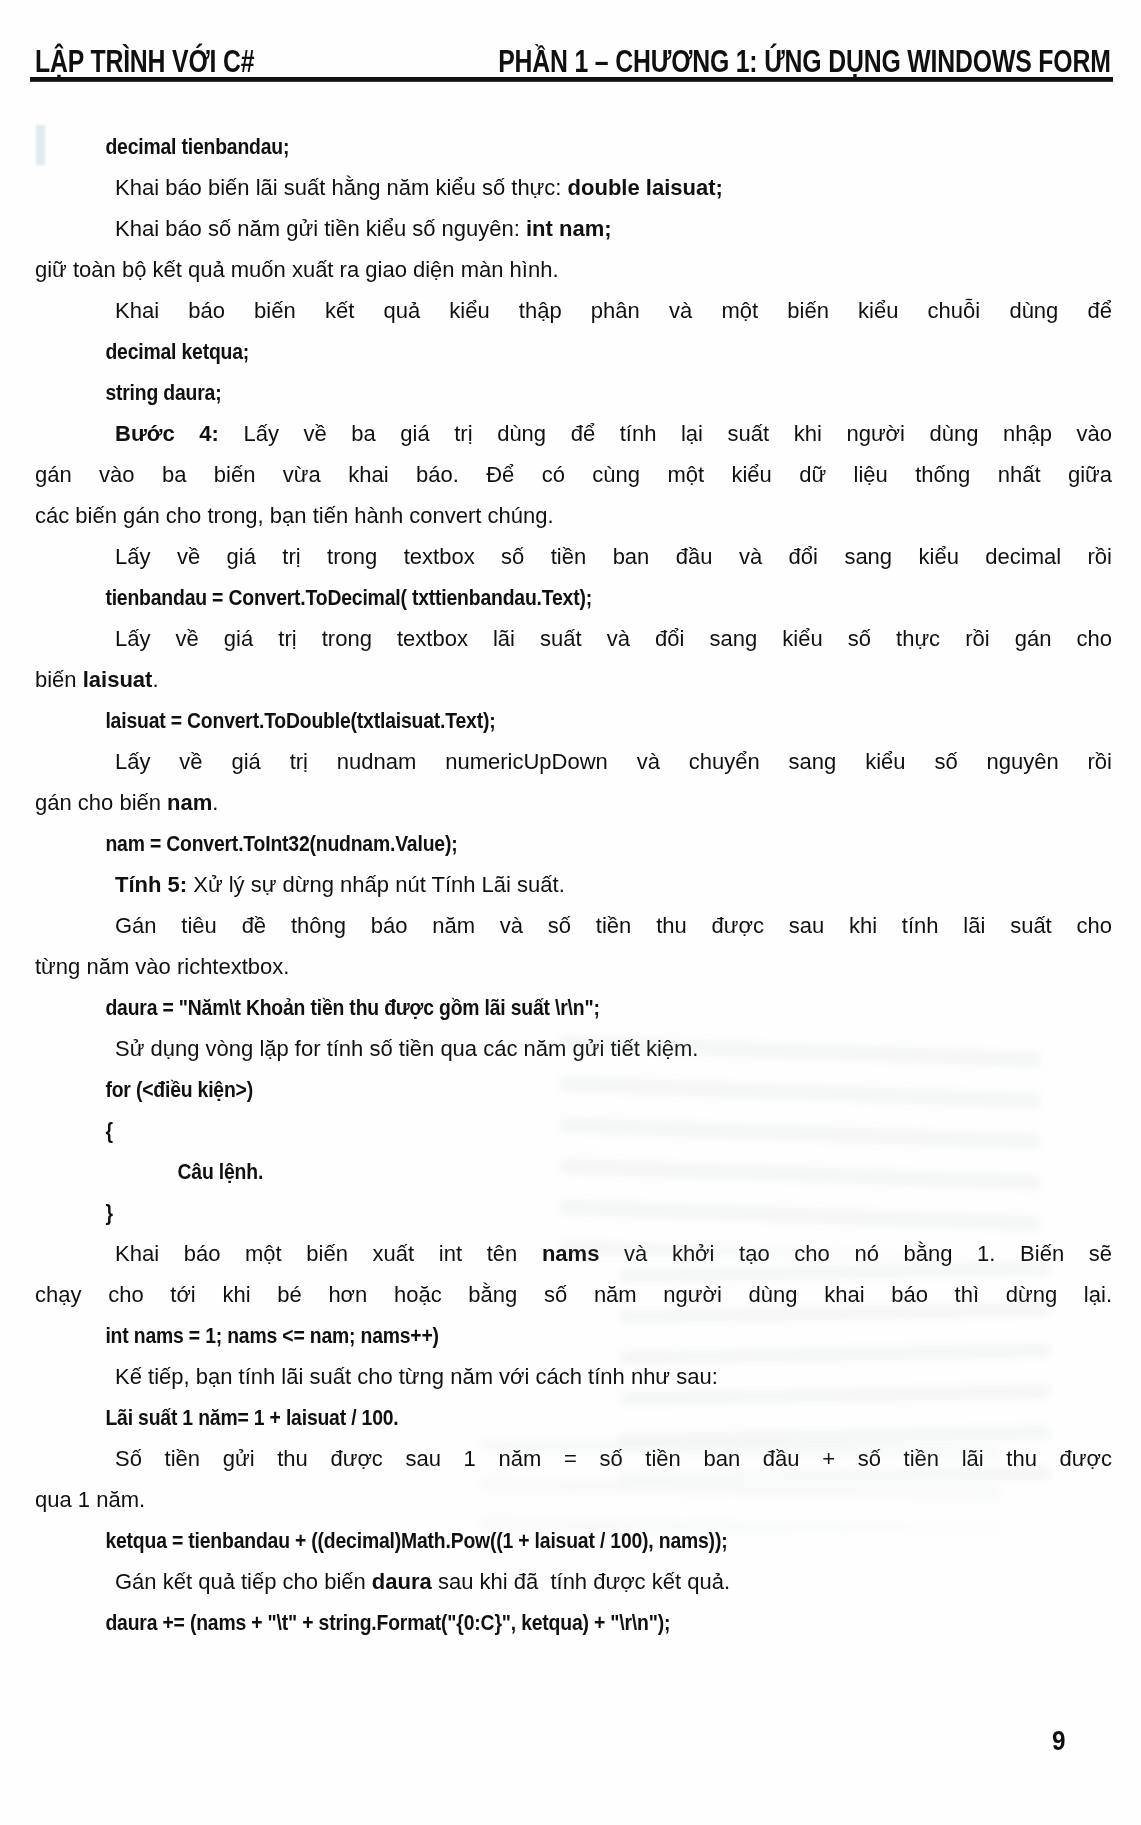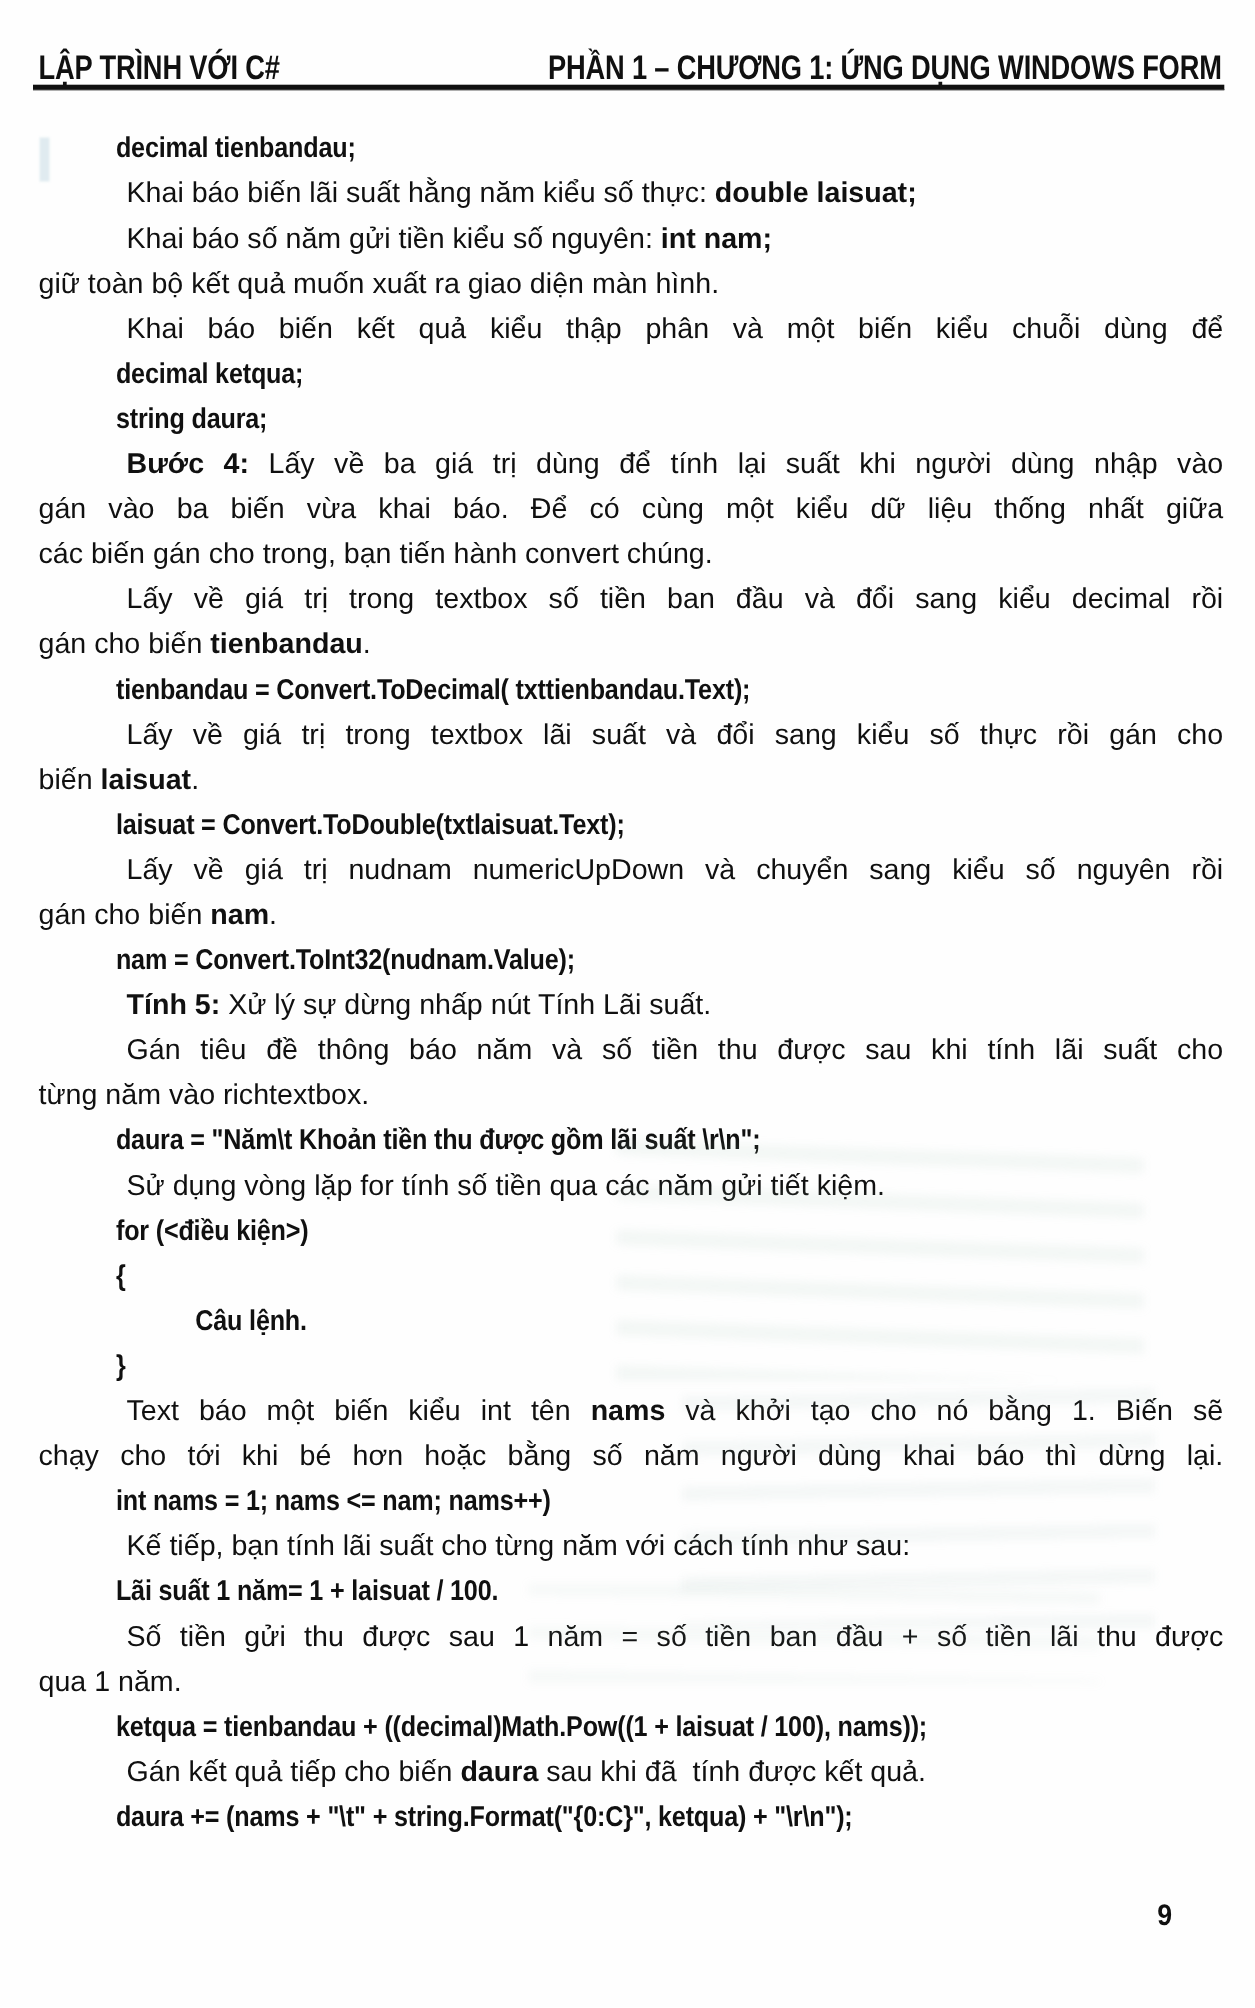--- a/index.html
+++ b/index.html
@@ -19,22 +19,22 @@
     display:flex; justify-content:space-between; align-items:flex-end;
     font-weight:700; font-size:31px; letter-spacing:-0.2px;
     white-space:nowrap;
   }
   .hdr .hl { display:inline-block; transform:scaleX(0.80); transform-origin:left bottom; }
   .hdr .hr { display:inline-block; transform:scaleX(0.80); transform-origin:right bottom; }
   .rule { position:absolute; top:77px; left:30px; right:28px; height:4px; background:#101010; border-bottom:1px solid #3a3a3a; }
 
   
   .content {
-    position:absolute; top:114px; left:35px; width:1077px;
-    font-size:26px; line-height:41px;
+    position:absolute; top:126px; left:35px; width:1077px;
+    font-size:22px; line-height:41px;
   }
   .l { min-height:41px; white-space:pre-wrap; }
   .ind1 { padding-left:80px; }
   .ind2 { padding-left:162px; }
   .jst { text-align:justify; text-align-last:justify; }
   .b { font-weight:700;margin-top:21px; }
   .code {
     font-weight:700;
     transform:scaleX(0.88); transform-origin:left center;
     letter-spacing:-0.2px;
@@ -74,38 +74,37 @@
       <div class="l ind1"><span>Khai báo biến lãi suất hằng năm kiểu số thực: </span><span class="b">double laisuat;</span></div>
       <div class="l ind1"><span>Khai báo số năm gửi tiền kiểu số nguyên: </span><span class="b">int nam;</span></div>
       <div class="l"><span>giữ toàn bộ kết quả muốn xuất ra giao diện màn hình.</span></div>
       <div class="l ind1 jst"><span>Khai báo biến kết quả kiểu thập phân và một biến kiểu chuỗi dùng để</span></div>
       <div class="l ind1 code"><span>decimal ketqua;</span></div>
       <div class="l ind1 code"><span>string daura;</span></div>
       <div class="l ind1 jst"><span class="b">Bước 4:</span><span> Lấy về ba giá trị dùng để tính lại suất khi người dùng nhập vào</span></div>
       <div class="l jst"><span>gán vào ba biến vừa khai báo. Để có cùng một kiểu dữ liệu thống nhất giữa</span></div>
       <div class="l"><span>các biến gán cho trong, bạn tiến hành convert chúng.</span></div>
       <div class="l ind1 jst"><span>Lấy về giá trị trong textbox số tiền ban đầu và đổi sang kiểu decimal rồi</span></div>
-      <div class="l"><span>gán cho biến </span><span class="b">tienbandau</span><span>.</span></div>
       <div class="l ind1 code"><span>tienbandau = Convert.ToDecimal( txttienbandau.Text);</span></div>
       <div class="l ind1 jst"><span>Lấy về giá trị trong textbox lãi suất và đổi sang kiểu số thực rồi gán cho</span></div>
       <div class="l"><span>biến </span><span class="b">laisuat</span><span>.</span></div>
       <div class="l ind1 code"><span>laisuat = Convert.ToDouble(txtlaisuat.Text);</span></div>
       <div class="l ind1 jst"><span>Lấy về giá trị nudnam numericUpDown và chuyển sang kiểu số nguyên rồi</span></div>
       <div class="l"><span>gán cho biến </span><span class="b">nam</span><span>.</span></div>
       <div class="l ind1 code"><span>nam = Convert.ToInt32(nudnam.Value);</span></div>
       <div class="l ind1"><span class="b">Tính 5:</span><span> Xử lý sự dừng nhấp nút Tính Lãi suất.</span></div>
       <div class="l ind1 jst"><span>Gán tiêu đề thông báo năm và số tiền thu được sau khi tính lãi suất cho</span></div>
       <div class="l"><span>từng năm vào richtextbox.</span></div>
       <div class="l ind1 code"><span>daura = "Năm\t Khoản tiền thu được gồm lãi suất \r\n";</span></div>
       <div class="l ind1"><span>Sử dụng vòng lặp for tính số tiền qua các năm gửi tiết kiệm.</span></div>
       <div class="l ind1 code"><span>for (&lt;điều kiện&gt;)</span></div>
       <div class="l ind1 code"><span>{</span></div>
       <div class="l ind2 code"><span>Câu lệnh.</span></div>
       <div class="l ind1 code"><span>}</span></div>
-      <div class="l ind1 jst"><span>Text báo một biến kiểu int tên </span><span class="b">nams</span><span> và khởi tạo cho nó bằng 1. Biến sẽ</span></div>
+      <div class="l ind1 jst"><span>Khai báo một biến xuất int tên </span><span class="b">nams</span><span> và khởi tạo cho nó bằng 1. Biến sẽ</span></div>
       <div class="l jst"><span>chạy cho tới khi bé hơn hoặc bằng số năm người dùng khai báo thì dừng lại.</span></div>
       <div class="l ind1 code"><span>int nams = 1; nams &lt;= nam; nams++)</span></div>
       <div class="l ind1"><span>Kế tiếp, bạn tính lãi suất cho từng năm với cách tính như sau:</span></div>
       <div class="l ind1 code"><span>Lãi suất 1 năm= 1 + laisuat / 100.</span></div>
       <div class="l ind1 jst"><span>Số tiền gửi thu được sau 1 năm = số tiền ban đầu + số tiền lãi thu được</span></div>
       <div class="l"><span>qua 1 năm.</span></div>
       <div class="l ind1 code"><span>ketqua = tienbandau + ((decimal)Math.Pow((1 + laisuat / 100), nams));</span></div>
       <div class="l ind1"><span>Gán kết quả tiếp cho biến </span><span class="b">daura</span><span> sau khi đã  tính được kết quả.</span></div>
       <div class="l ind1 code"><span>daura += (nams + "\t" + string.Format("{0:C}", ketqua) + "\r\n");</span></div>
     </div>

